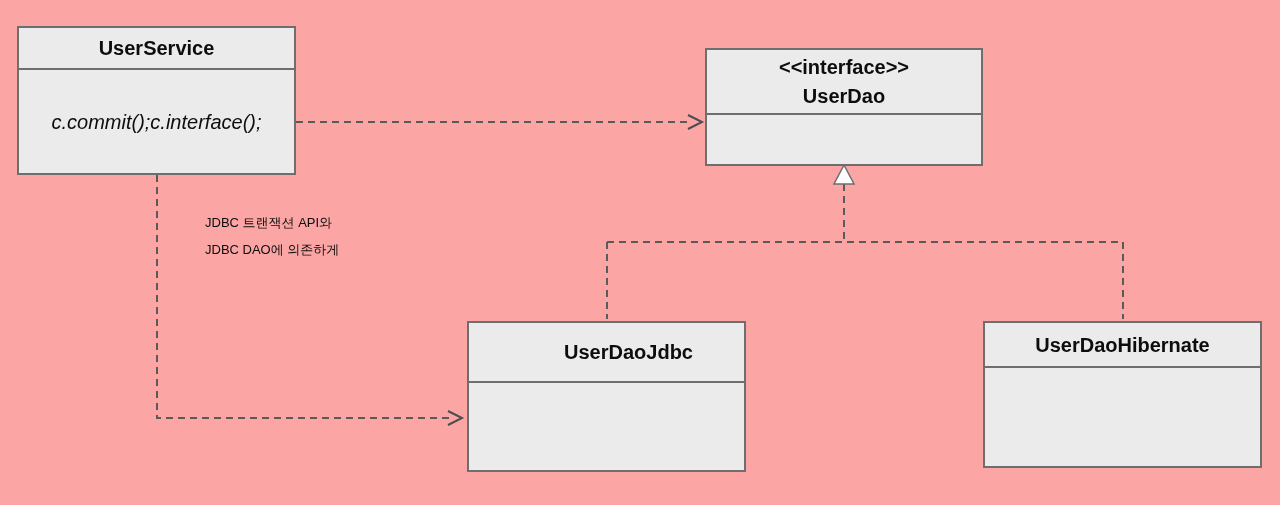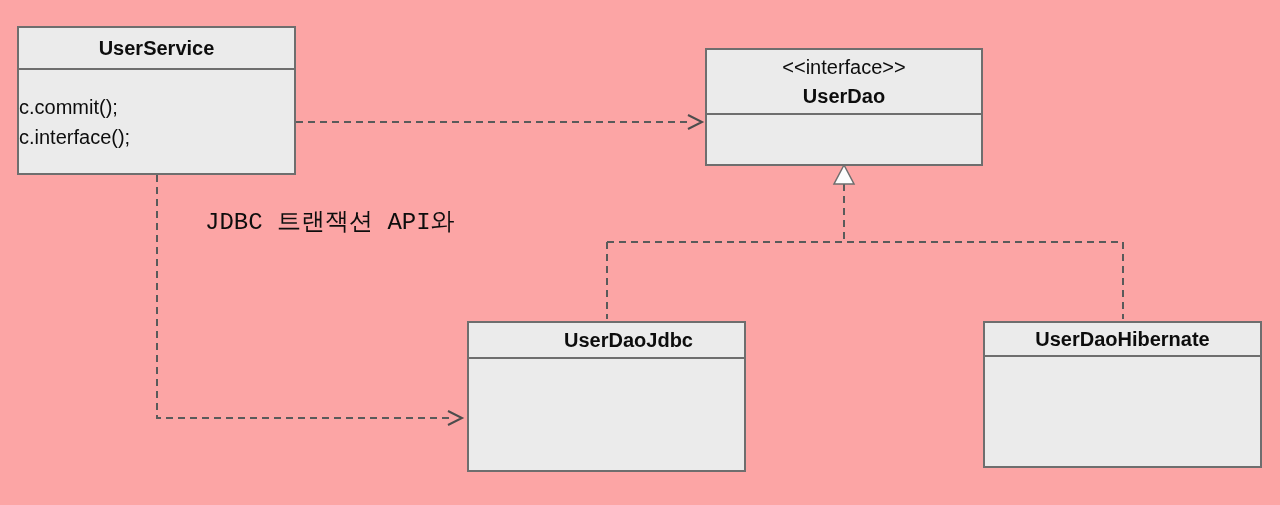--- a/index.html
+++ b/index.html
@@ -52,49 +52,49 @@
     border-bottom: 2px solid #6e6e6e;
     display: flex;
     flex-direction: column;
     justify-content: center;
     align-items: center;
     text-align: center;
     font-size: 20px;
     line-height: 28px;
   }
   .uml-title { font-weight: bold; }
-  .uml-stereotype { font-weight: normal; }
+  .uml-stereotype { font-weight: bold; }
   .uml-body {
     flex: 1;
     display: flex;
-    flex-direction: column;
+    flex-direction: row;
     justify-content: center;
-    align-items: flex-start;
+    align-items: center;
     font-size: 20px;
     line-height: 30px;
+    font-style: italic;
   }
   .note-text {
     position: absolute;
     left: 205px;
     top: 209px;
-    font-size: 24px;
+    font-size: 13px;
     line-height: 27px;
     color: #0d0d0d;
     white-space: nowrap;
-    font-family: Liberation Mono, monospace;
   }
   
   .box-userservice   { left: 17px;  top: 26px;  width: 279px; height: 149px; }
   .box-userservice .uml-header { height: 42px; }
   .box-userdao       { left: 705px; top: 48px;  width: 278px; height: 118px; }
   .box-userdao .uml-header { height: 65px; line-height: 29px; }
   .box-userdaojdbc   { left: 467px; top: 321px; width: 279px; height: 151px; }
-  .box-userdaojdbc .uml-header { height: 36px; padding-left: 44px; }
+  .box-userdaojdbc .uml-header { height: 60px; padding-left: 44px; }
   .box-userdaohib    { left: 983px; top: 321px; width: 279px; height: 147px; }
-  .box-userdaohib .uml-header { height: 34px; }
+  .box-userdaohib .uml-header { height: 45px; }
 </style>
 </head>
 <body>
 
 <div class="canvas">
 
   <svg class="connector-layer" width="1280" height="505" viewBox="0 0 1280 505" xmlns="http://www.w3.org/2000/svg">
 
     <g>
       <path class="dash-line" d="M296,122 H692"></path>
@@ -142,15 +142,16 @@
 
   <div class="uml-box box-userdaohib">
     <div class="uml-header">
       <div class="uml-title">UserDaoHibernate</div>
     </div>
     <div class="uml-body"></div>
   </div>
 
   <div class="note-text">
     <div>JDBC 트랜잭션 API와</div>
+    <div>JDBC DAO에 의존하게</div>
   </div>
 
 </div>
 
 </body></html>

